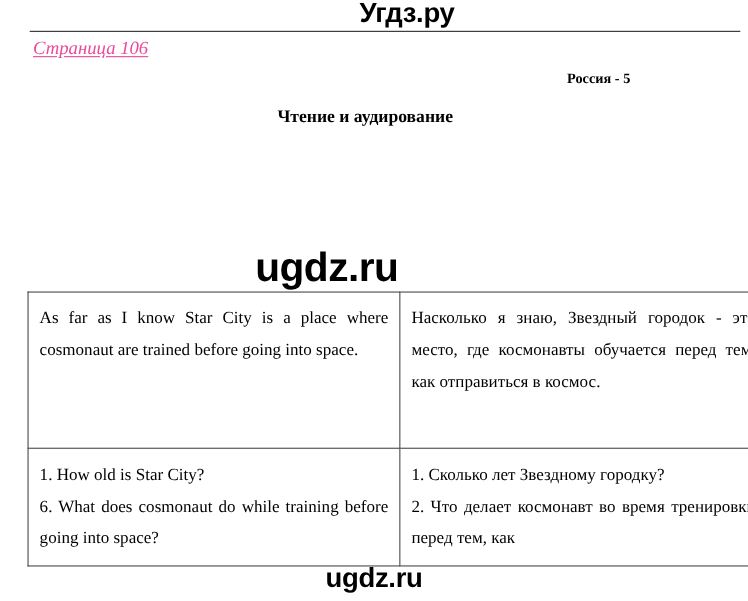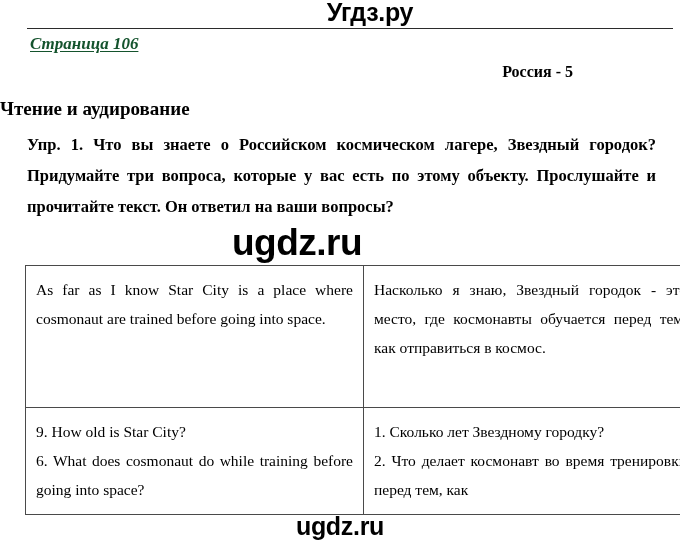--- a/index.html
+++ b/index.html
@@ -49,48 +49,48 @@
     z-index: 6;
   }
 
   
   .page-link {
     position: absolute;
     left: 30px;
     top: 34px;
     font-family: "Liberation Serif", "DejaVu Serif", serif;
     font-style: italic;
-    font-weight: bold;
+    font-weight: normal;
     font-size: 17px;
-    color: #14532d;
+    color: #ec4899;
     text-decoration: underline;
     text-underline-offset: 2px;
     cursor: pointer;
     white-space: nowrap;
   }
 
   
   .book-title {
     position: absolute;
     right: 27px;
     top: 63px;
     font-weight: bold;
-    font-size: 16px;
+    font-size: 13px;
     white-space: nowrap;
   }
 
   
   .section-heading {
     position: absolute;
     left: 0;
     top: 98px;
     width: 680px;
-    text-align: left;
-    font-weight: bold;
-    font-size: 19px;
+    text-align: center;
+    font-weight: bold;
+    font-size: 16px;
     padding-right: 16px;
     box-sizing: border-box;
   }
 
   
   .task-text {
     position: absolute;
     left: 27px;
     top: 129px;
     width: 629px;
@@ -164,33 +164,32 @@
   <div class="wm-top">Угдз.ру</div>
 
   <div class="top-rule"></div>
 
   <a class="page-link">Страница 106</a>
 
   <div class="book-title">Россия - 5</div>
 
   <div class="section-heading">Чтение и аудирование</div>
 
-  <div class="task-text">Упр. 1. Что вы знаете о Российском космическом лагере, Звездный городок? Придумайте три вопроса, которые у вас есть по этому объекту. Прослушайте и прочитайте текст. Он ответил на ваши вопросы?</div>
 
   <div class="wm-mid">ugdz.ru</div>
 
   <table class="answers-table">
     <tbody>
       <tr class="row-1">
         <td class="cell-en">As far as I know Star City is a place where cosmonaut are trained before going into space.</td>
         <td class="cell-ru">Насколько я знаю, Звездный городок - это место, где космонавты обучается перед тем, как отправиться в космос.</td>
       </tr>
       <tr class="row-2">
         <td class="cell-en">
-          <span class="cell-line">9. How old is Star City?</span>
+          <span class="cell-line">1. How old is Star City?</span>
           <span class="cell-line">6. What does cosmonaut do while training before going into space?</span>
         </td>
         <td class="cell-ru">
           <span class="cell-line">1. Сколько лет Звездному городку?</span>
           <span class="cell-line">2. Что делает космонавт во время тренировки перед тем, как</span>
         </td>
       </tr>
     </tbody>
   </table>
 

